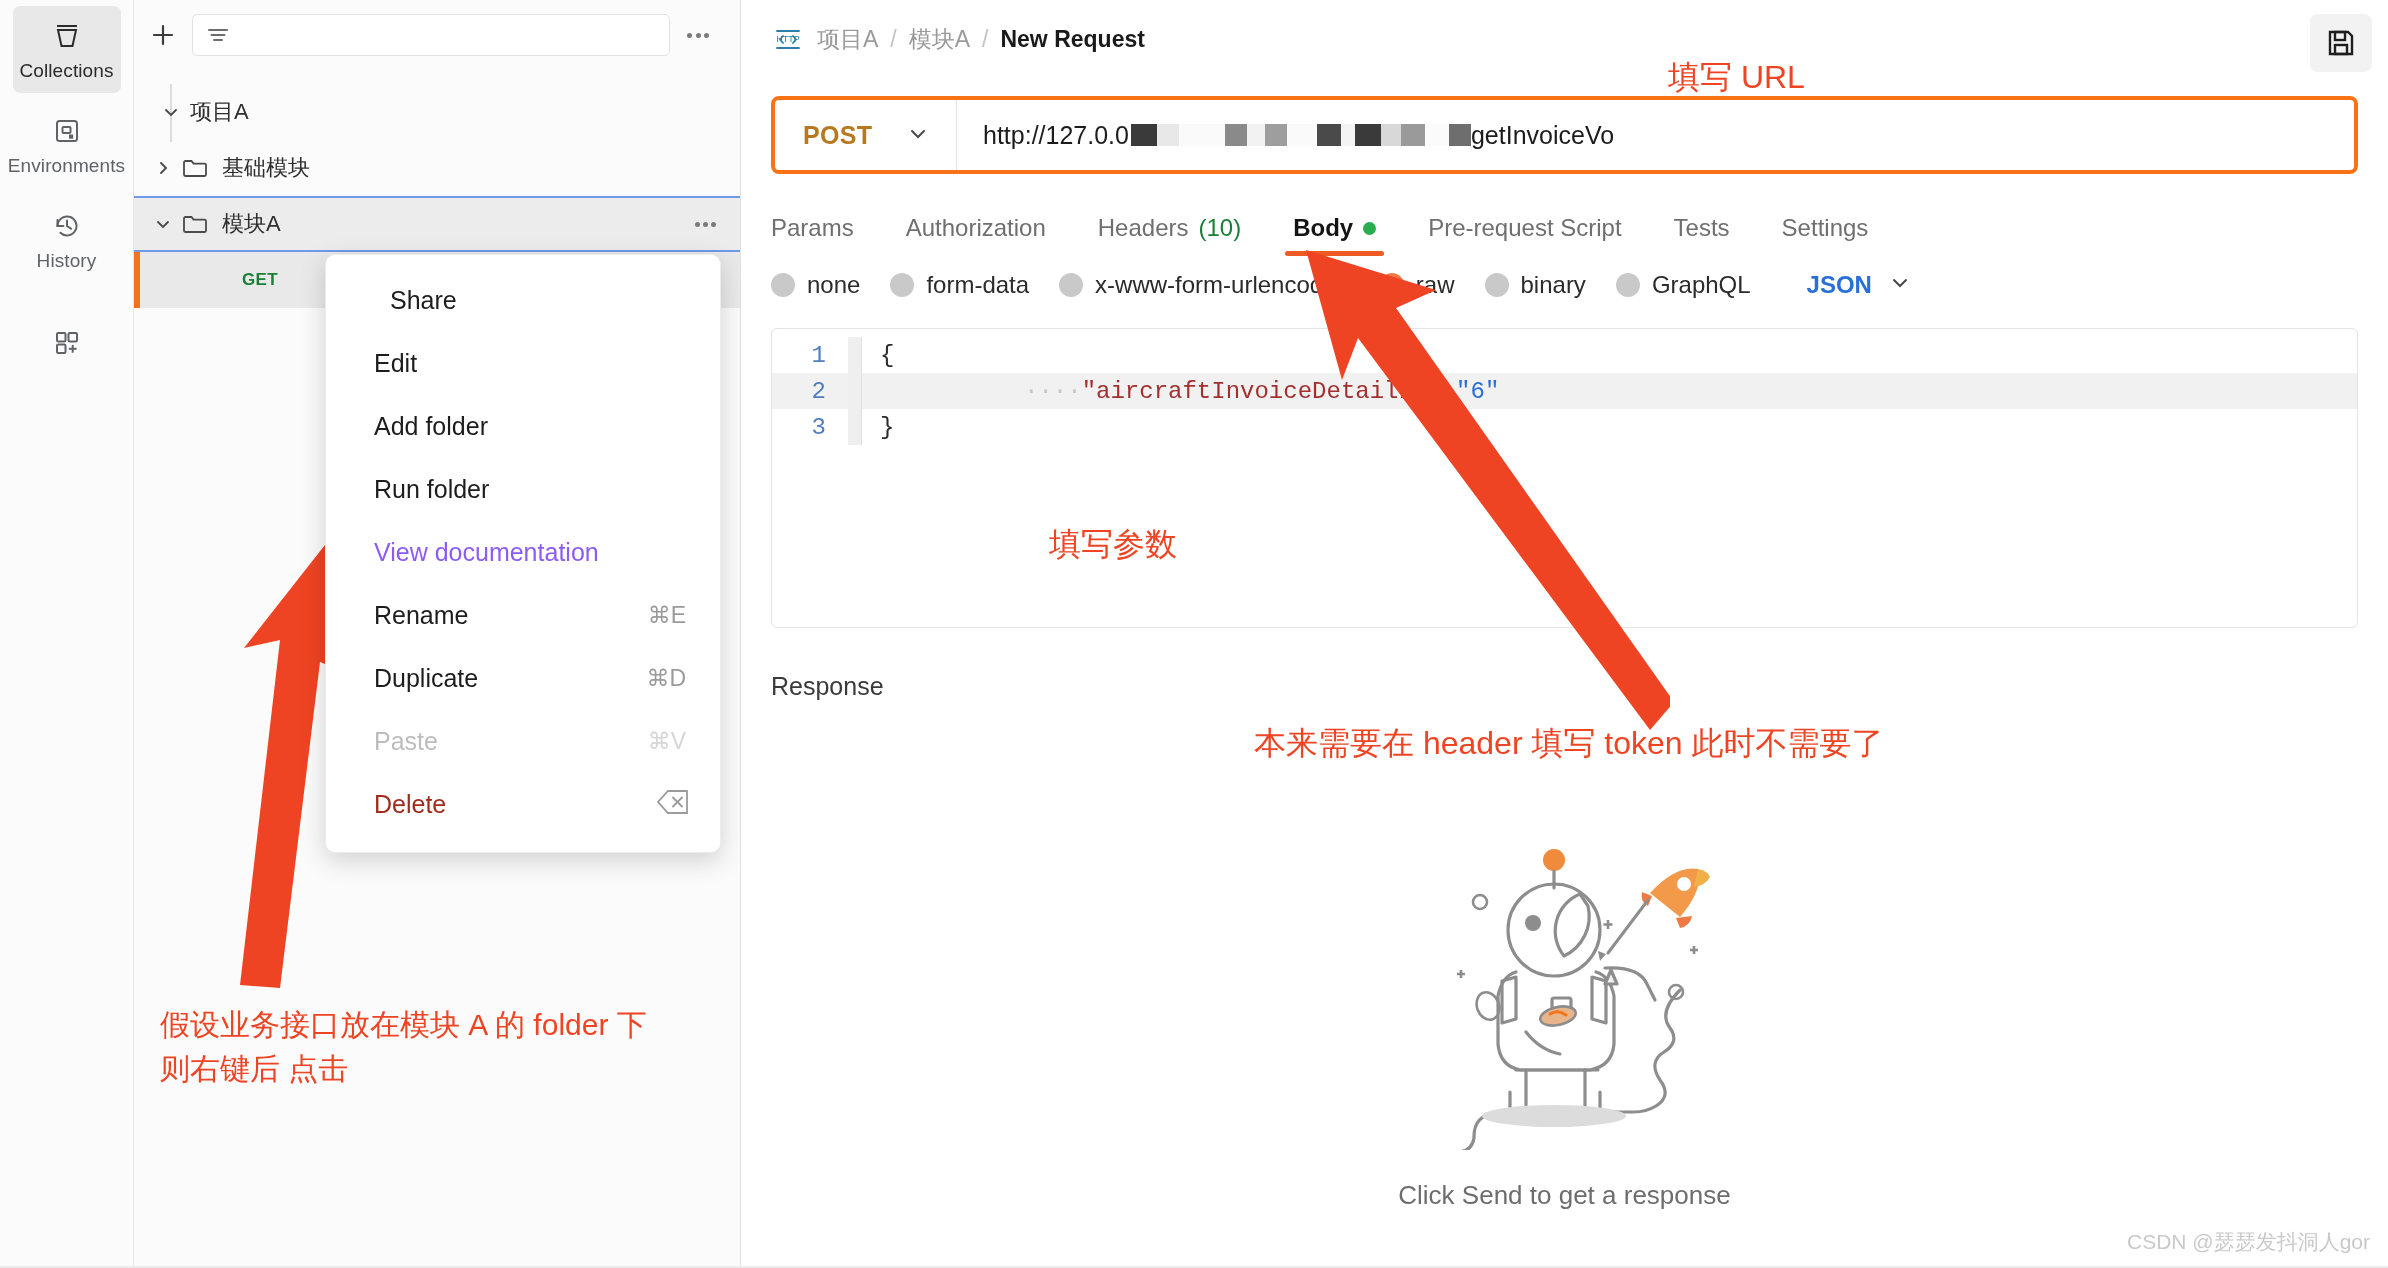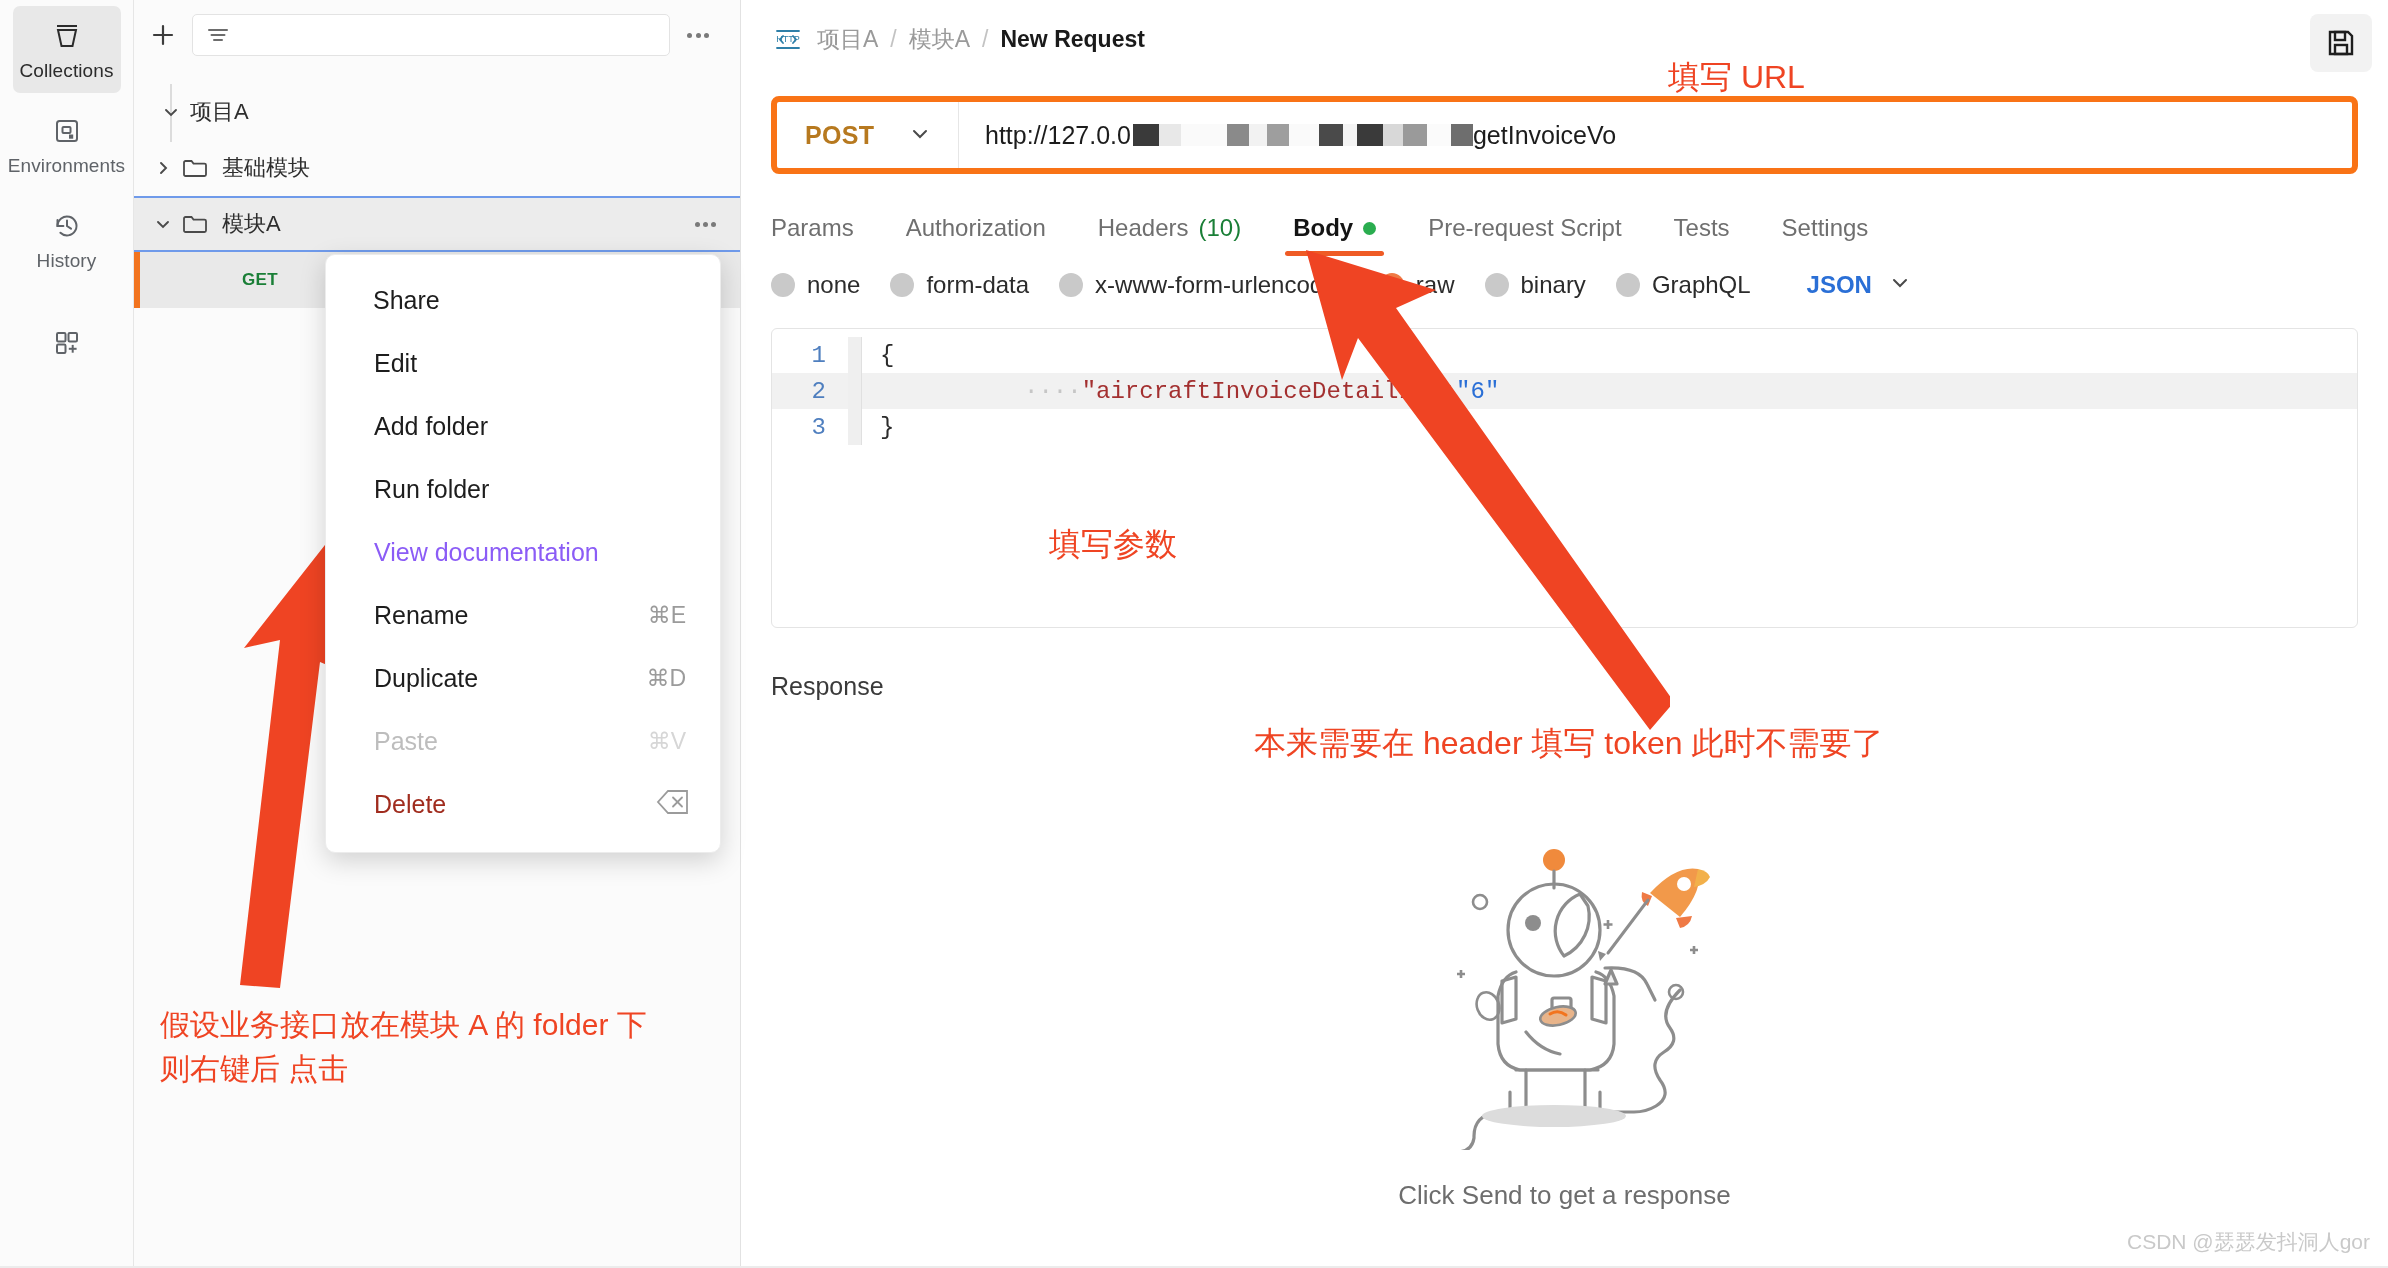--- a/index.html
+++ b/index.html
@@ -74,21 +74,21 @@
   .http-ico { width:34px; height:34px; }
   .crumb-dim { color:#9a9a9a; }
   .crumb-sep { color:#c3c3c3; }
   .crumb-active { color:#1a1a1a; font-weight:700; }
   .save-corner {
     position:absolute; right:16px; top:14px; width:62px; height:58px; border-radius:8px;
     background:#f2f2f2; display:flex; align-items:center; justify-content:center;
   }
 
   .urlbar {
-    margin:18px 30px 0 30px; height:78px; border:6px solid #f97316; border-radius:8px;
+    margin:18px 30px 0 30px; height:78px; border:4px solid #f97316; border-radius:8px;
     display:flex; background:#fff;
   }
   .method-sel {
     width:182px; height:100%; display:flex; align-items:center; justify-content:space-between;
     padding:0 26px 0 28px; border-right:1px solid #e6e6e6; cursor:pointer;
   }
   .method-txt { font-size:25px; font-weight:700; color:#b7791f; letter-spacing:.3px; }
   .url-input { flex:1; padding-left:26px; font-size:25px; color:#1c1c1c; display:flex; align-items:center;
     font-family:"Liberation Sans",sans-serif; white-space:nowrap; overflow:hidden; }
   .redact { display:inline-block; height:26px; vertical-align:-4px; }
@@ -457,21 +457,21 @@
         <ellipse cx="228" cy="196" rx="18" ry="9" fill="#e8b48a" stroke="#8d8d8d" stroke-width="2.6" transform="rotate(-12 228 196)"></ellipse>
         <path d="M220 194 q8 -5 16 1" stroke="#f2741f" stroke-width="3" fill="none" stroke-linecap="round"></path>
       </svg>
       <div class="empty-txt">Click Send to get a response</div>
     </div>
   </div>
 
   <div style="position:absolute; left:325px; top:254px; width:396px; background:#fff;
               border:1px solid #ececec; border-radius:10px; box-shadow:0 8px 26px rgba(0,0,0,.17);
               padding:14px 0 16px 0; z-index:40;">
-    <div style="display:flex;align-items:center;height:63px;padding:0 34px 0 47px;cursor:pointer;font-size:25px;color:#1d1d1d;">
+    <div style="display:flex;align-items:center;height:63px;padding:0 34px 0 64px;cursor:pointer;font-size:25px;color:#1d1d1d;">
       <span>Share</span>
     </div>
     <div style="display:flex;align-items:center;height:63px;padding:0 34px 0 48px;cursor:pointer;font-size:25px;color:#1d1d1d;">
       <span>Edit</span>
     </div>
     <div style="display:flex;align-items:center;height:63px;padding:0 34px 0 48px;cursor:pointer;font-size:25px;color:#1d1d1d;">
       <span>Add folder</span>
     </div>
     <div style="display:flex;align-items:center;height:63px;padding:0 34px 0 48px;cursor:pointer;font-size:25px;color:#1d1d1d;">
       <span>Run folder</span>

